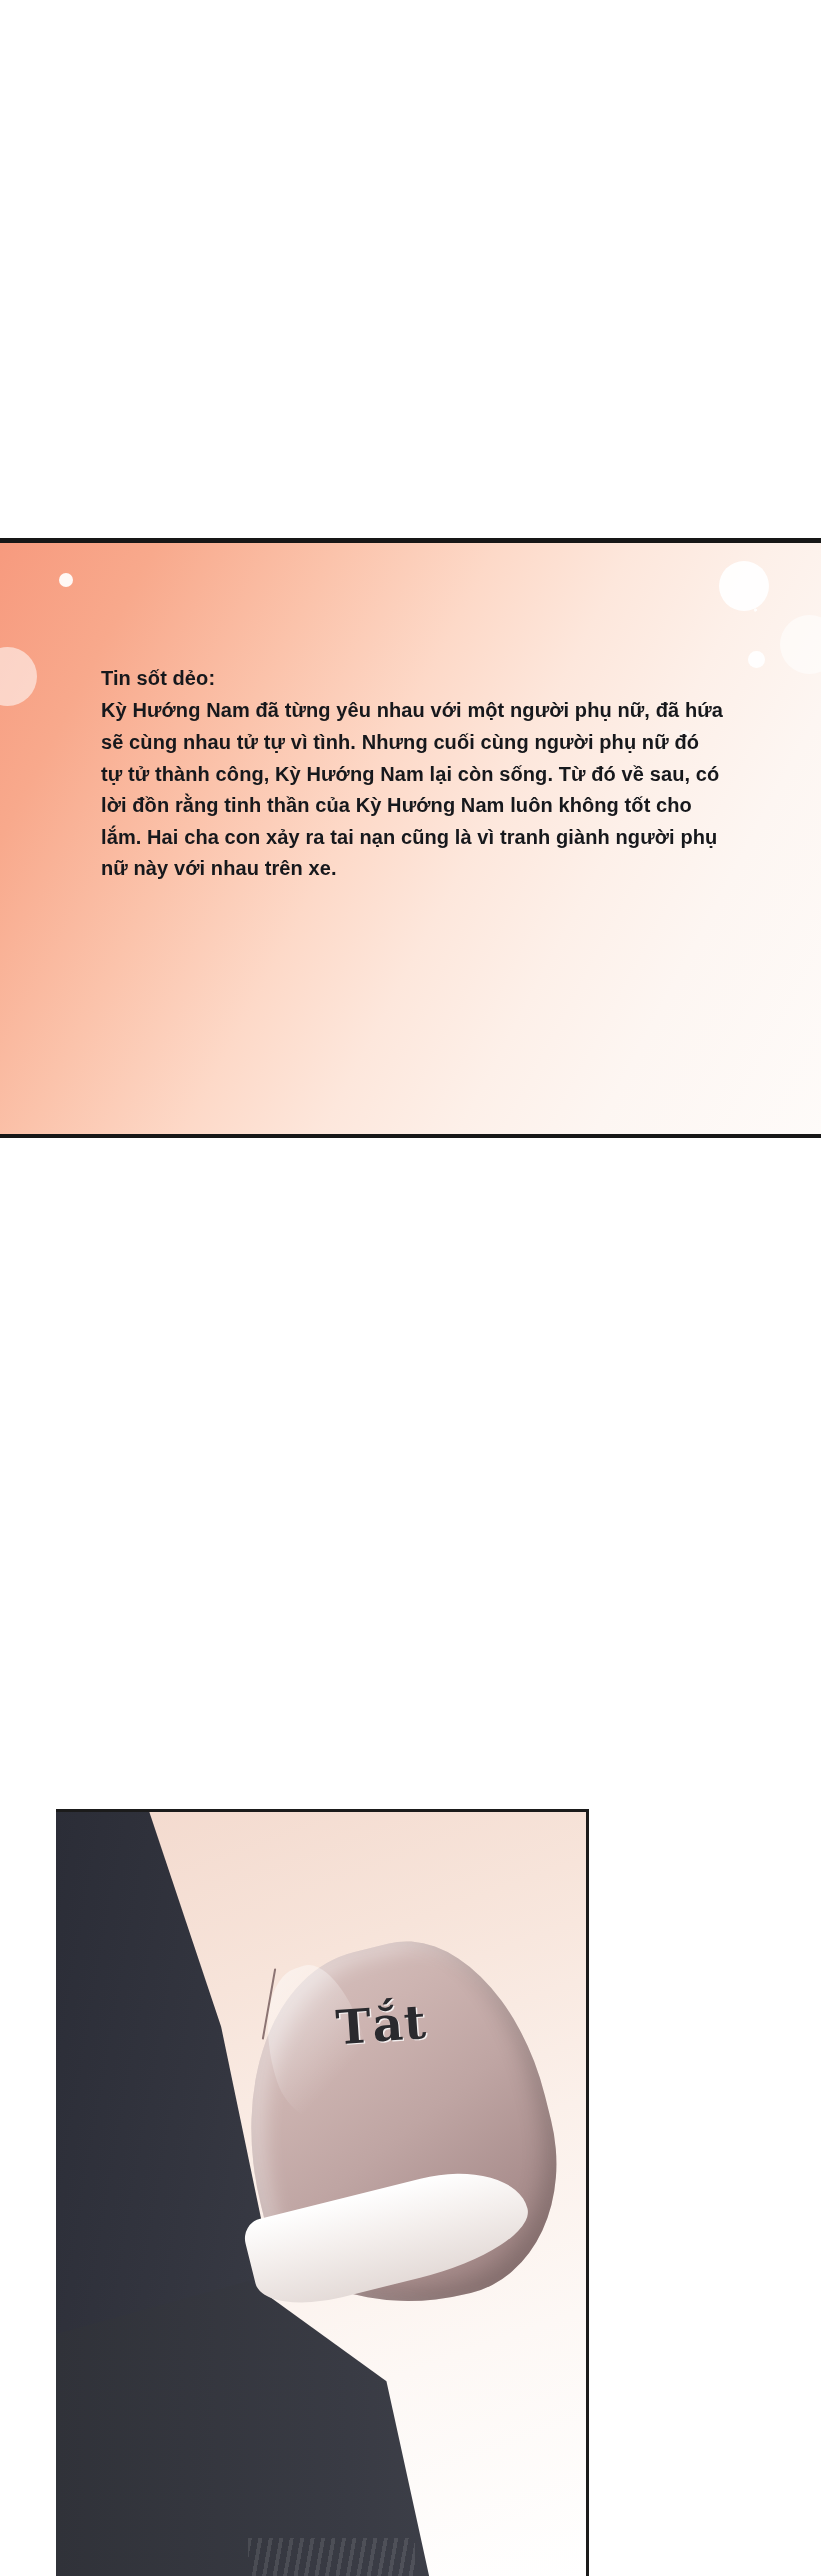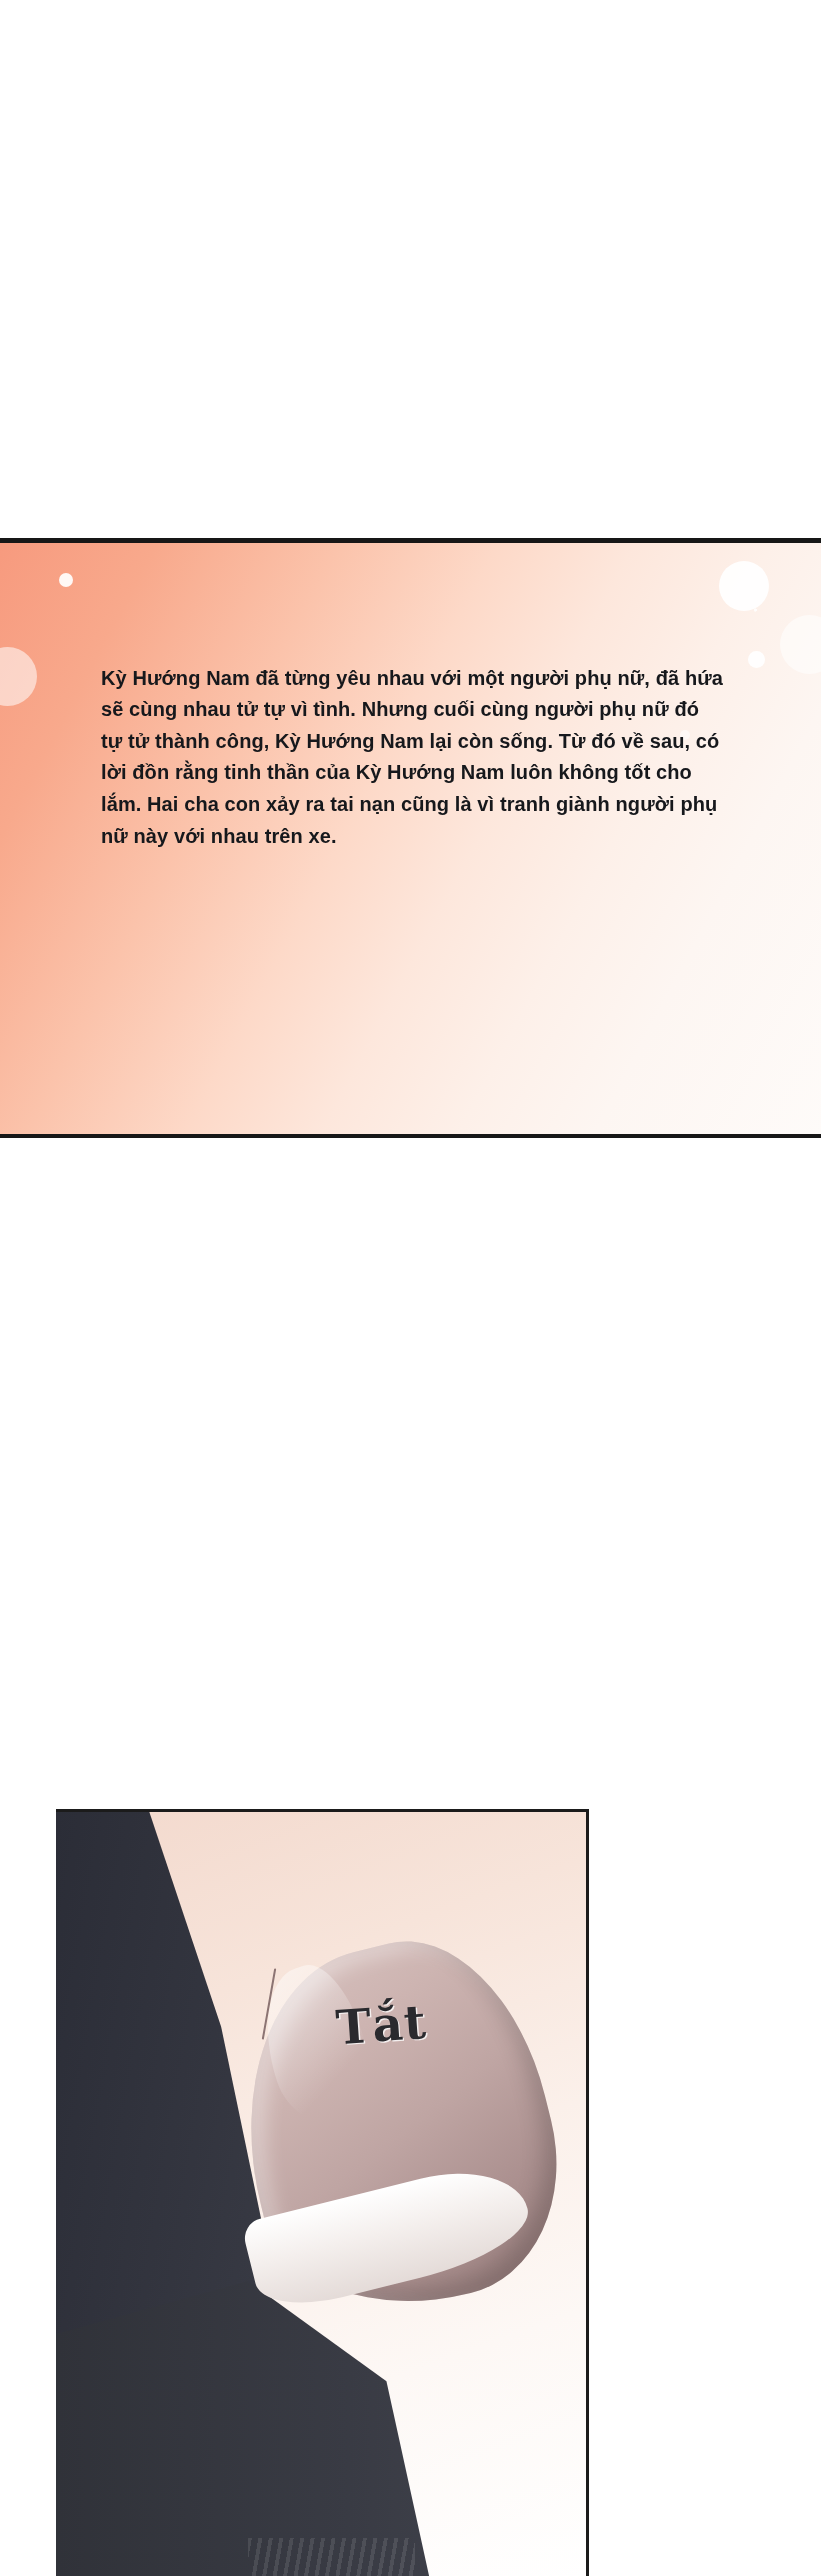--- a/index.html
+++ b/index.html
@@ -232,21 +232,21 @@
     <div class="edge-top"></div>
 
     <div class="bokeh" style="left:59px; top:35px; width:14px; height:14px;"></div>
     <div class="bokeh" style="left:719px; top:23px; width:50px; height:50px;"></div>
     <div class="bokeh soft" style="left:780px; top:77px; width:59px; height:59px;"></div>
     <div class="bokeh" style="left:748px; top:113px; width:16.7px; height:16.7px;"></div>
     <div class="bokeh soft" style="left:-22px; top:109px; width:59px; height:59px;"></div>
     <div class="bokeh soft" style="left:680px; top:192px; width:10.3px; height:10.3px;"></div>
 
     <div class="announce-text">
-      <span>Kỳ Hướng Nam đã từng yêu nhau với một người phụ nữ, đã hứa sẽ cùng nhau tử tự vì tình. Nhưng cuối cùng người phụ nữ đó tự tử thành công, Kỳ Hướng Nam lại còn sống. Từ đó về sau, có lời đồn rằng tinh thần của Kỳ Hướng Nam luôn không tốt cho lắm. Hai cha con xảy ra tai nạn cũng là vì tranh giành người phụ nữ này với nhau trên xe.</span>
+      <span class="announce-title">Tin sốt dẻo:</span><span>Kỳ Hướng Nam đã từng yêu nhau với một người phụ nữ, đã hứa sẽ cùng nhau tử tự vì tình. Nhưng cuối cùng người phụ nữ đó tự tử thành công, Kỳ Hướng Nam lại còn sống. Từ đó về sau, có lời đồn rằng tinh thần của Kỳ Hướng Nam luôn không tốt cho lắm. Hai cha con xảy ra tai nạn cũng là vì tranh giành người phụ nữ này với nhau trên xe.</span>
     </div>
 
     <div class="edge-bottom"></div>
   </div>
 
   <div class="mid-gap"></div>
 
   <div class="shoe-panel">
     <div class="panel-left-edge"></div>
     <div class="panel-right-edge"></div>

